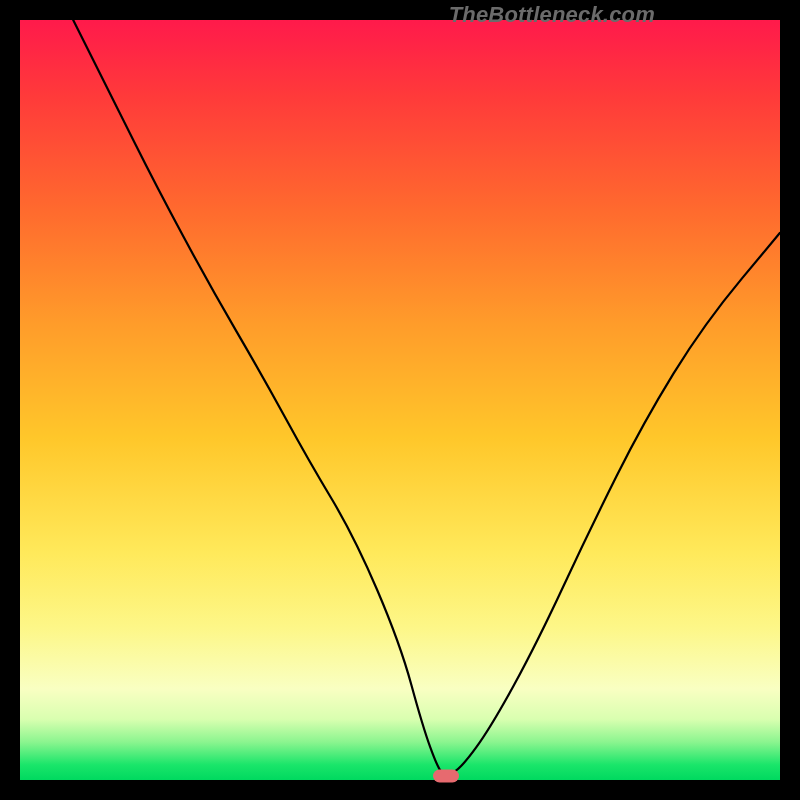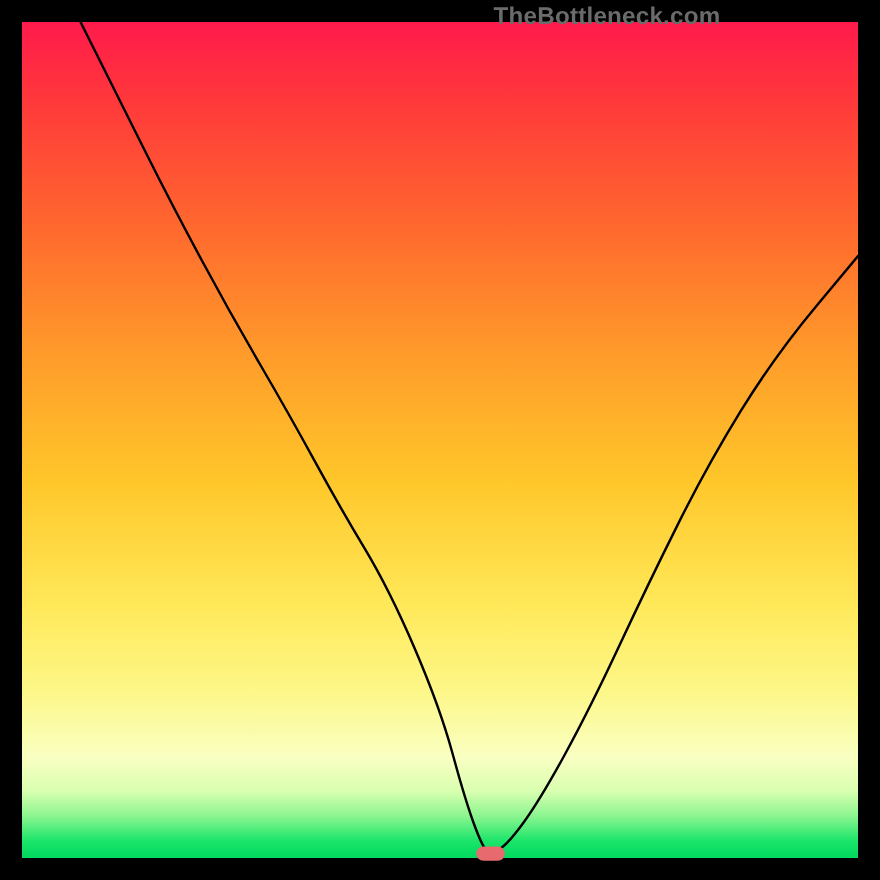--- a/index.html
+++ b/index.html
@@ -9,20 +9,21 @@
     height: 800px;
     overflow: hidden;
     background: #000;
     font-family: Arial, Helvetica, sans-serif;
   }
   .frame {
     position: relative;
     width: 663px;
     height: 800px;
     background: #000;
+    font-style: italic;
   }
   .plot {
     position: absolute;
     left: 20px;
     top: 20px;
     width: 760px;
     height: 760px;
     background: linear-gradient(
       to bottom,
       #ff1a4b 0%,

